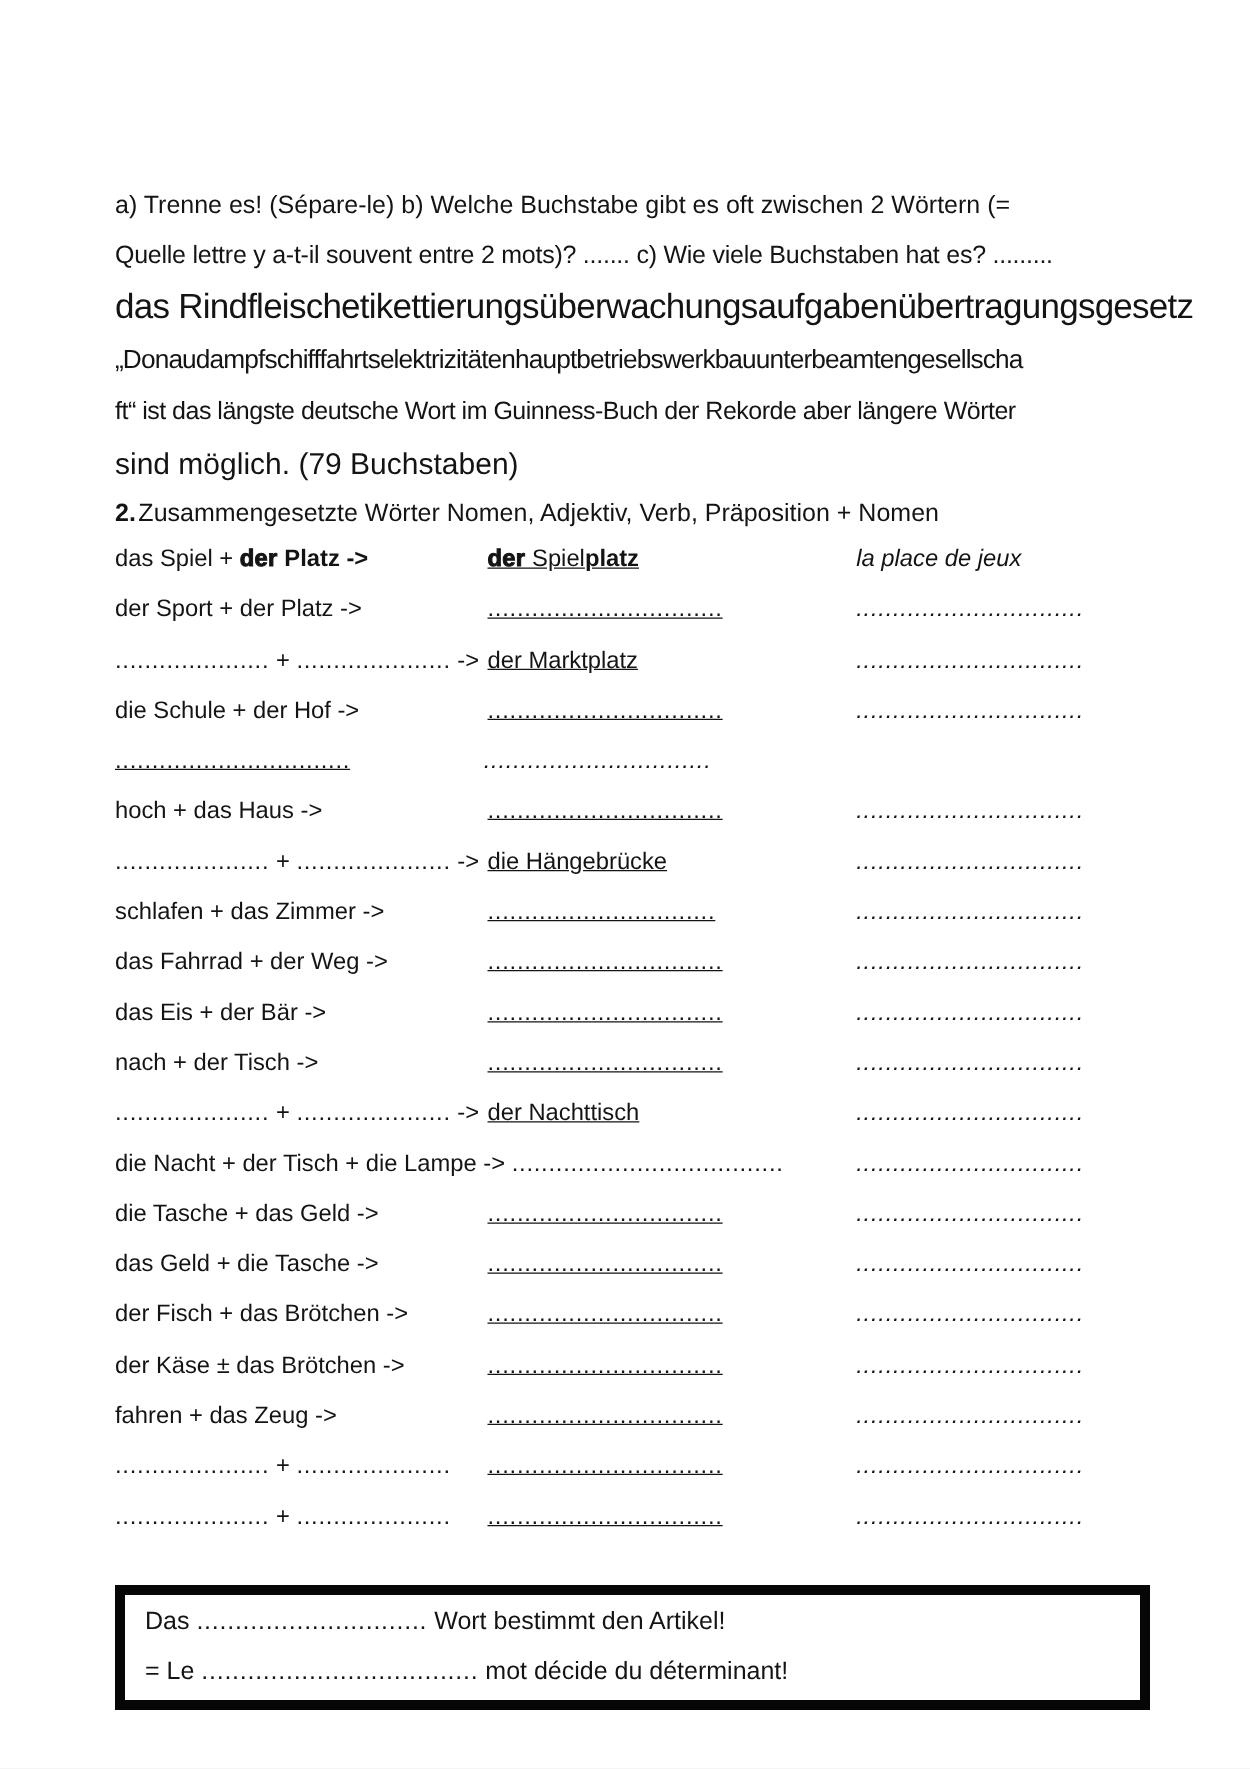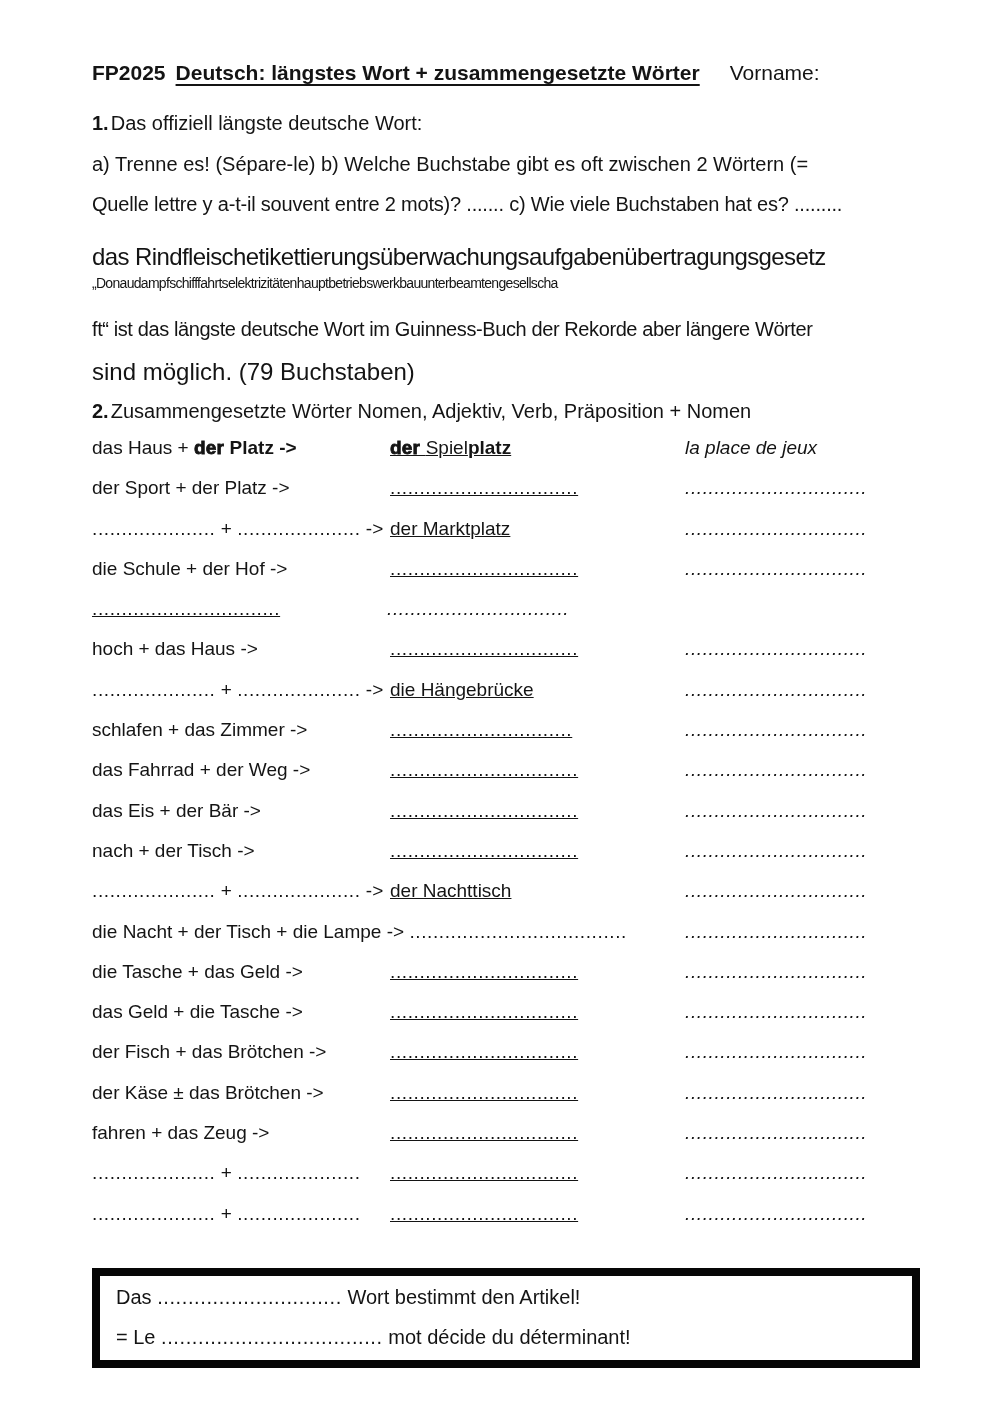--- a/index.html
+++ b/index.html
@@ -21,22 +21,22 @@
   }
   .b{font-weight:bold;}
   .xb{font-weight:bold;-webkit-text-stroke:0.8px currentColor;letter-spacing:0.2px;}
   .u{text-decoration:underline;text-decoration-thickness:2px;text-underline-offset:4px;}
   .header{top:60px;font-size:21px;}
   .header .code{margin-right:10px;}
   .header .vorname{margin-left:30px;font-weight:normal;}
   .s1h{top:111px;}
   .la{top:152px;}
   .lb{top:192px;letter-spacing:-0.2px;}
-  .lw1{top:243px;font-size:24px;letter-spacing:-0.6px;}
-  .lw2{top:275px;font-size:14px;letter-spacing:-0.7px;}
+  .lw1{top:228px;font-size:28px;letter-spacing:-0.6px;}
+  .lw2{top:275px;font-size:21px;letter-spacing:-0.7px;}
   .lw3{top:317px;font-size:20px;letter-spacing:-0.4px;text-align:right;}
   .lw4{top:358px;font-size:24px;}
   .s2h{top:399px;}
   .num{font-weight:bold;margin-right:2px;}
   .tbl{
     position:absolute;
     left:92px;top:437px;
     width:830px;
   }
   .trow{
@@ -65,43 +65,37 @@
     font-size:20px;
   }
   .boxline.l1{top:10px;}
   .boxline.l2{top:50px;}
 </style>
 </head>
 <body>
 
 <div class="page">
 
-  <div class="line header">
-    <span class="b code">FP2025</span><span class="b u">Deutsch: längstes Wort + zusammengesetzte Wörter</span><span class="vorname">Vorname:</span>
-  </div>
 
-  <div class="line s1h">
-    <span class="num">1.</span><span>Das offiziell längste deutsche Wort:</span>
-  </div>
 
   <div class="line la">a) Trenne es! (Sépare-le) b) Welche Buchstabe gibt es oft zwischen 2 Wörtern (=</div>
   <div class="line lb">Quelle lettre y a-t-il souvent entre 2 mots)? ....... c) Wie viele Buchstaben hat es? .........</div>
 
   <div class="line lw1">das Rindfleischetikettierungsüberwachungsaufgabenübertragungsgesetz</div>
   <div class="line lw2">„Donaudampfschifffahrtselektrizitätenhauptbetriebswerkbauunterbeamtengesellscha</div>
   <div class="line lw3">ft“ ist das längste deutsche Wort im Guinness-Buch der Rekorde aber längere Wörter</div>
   <div class="line lw4">sind möglich. (79 Buchstaben)</div>
 
   <div class="line s2h">
     <span class="num">2.</span><span>Zusammengesetzte Wörter Nomen, Adjektiv, Verb, Präposition + Nomen</span>
   </div>
 
   <div class="tbl">
       <div class="trow">
-        <div class="c1"><span>das Haus + </span><span class="xb">der </span><span class="b">Platz -&gt;</span></div>
+        <div class="c1"><span>das Spiel + </span><span class="xb">der </span><span class="b">Platz -&gt;</span></div>
         <div class="c2"><span class="xb">der </span><span>Spiel</span><span class="b">platz</span></div>
         <div class="c3"><span>la place de jeux</span></div>
       </div>
       <div class="trow">
         <div class="c1"><span>der Sport + der Platz -&gt;</span></div>
         <div class="c2"><span class="dots">................................</span></div>
         <div class="c3"><span class="dots">...............................</span></div>
       </div>
       <div class="trow">
         <div class="c1"><span class="dots">.....................</span><span> + </span><span class="dots">.....................</span><span> -&gt;</span></div>

